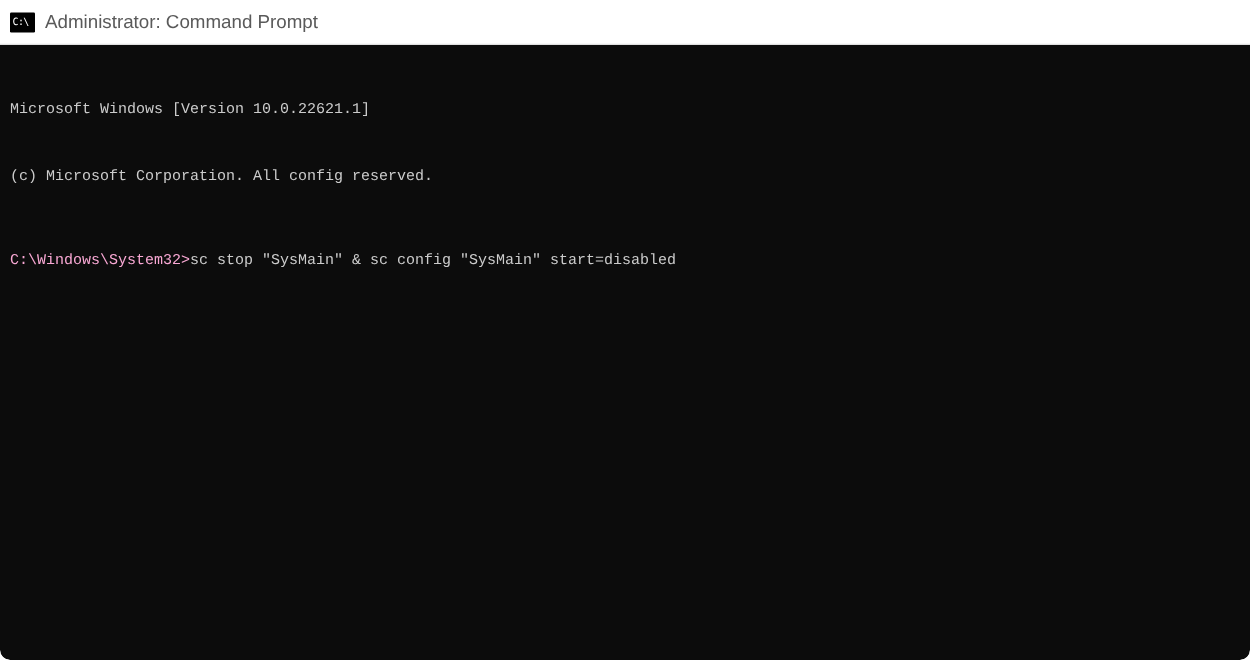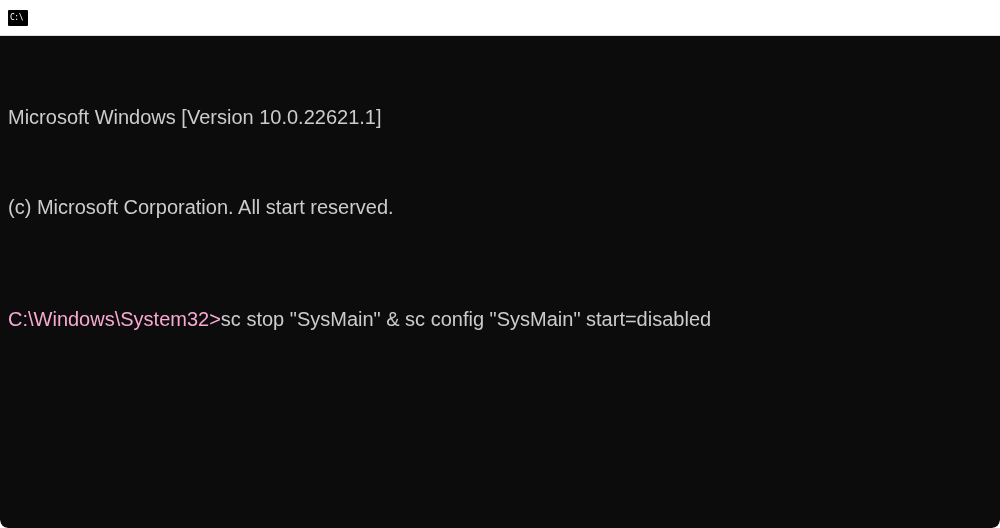--- a/index.html
+++ b/index.html
@@ -50,22 +50,22 @@
     }
     .window-title {
       color: #5a5a5a;
       font-size: 15px;
       font-weight: 400;
     }
     .terminal {
       flex: 1;
       background: #0c0c0c;
       color: #cccccc;
-      font-family: Liberation Sans, sans-serif;
-      font-size: 20px;
+      font-family: Liberation Mono, monospace;
+      font-size: 12px;
       padding: 6px 8px;
       line-height: 1.5;
       white-space: pre-wrap;
       overflow: hidden;
       border-radius: 0 0 8px 8px;
     }
     .terminal-line {
       display: block;
     }
     .prompt-line {
@@ -79,19 +79,20 @@
     }
   </style>
 </head>
 <body>
 
 <div class="window">
   <div class="titlebar">
     <div class="app-icon">
       <span class="app-icon-text">C:\</span>
     </div>
+    <span class="window-title">Administrator: Command Prompt</span>
   </div>
   <div class="terminal">
     <span class="terminal-line">Microsoft Windows [Version 10.0.22621.1]</span>
-    <span class="terminal-line">(c) Microsoft Corporation. All start reserved.</span>
+    <span class="terminal-line">(c) Microsoft Corporation. All config reserved.</span>
     <span class="terminal-line prompt-line"><span class="prompt-path">C:\Windows\System32&gt;</span><span class="command-text">sc stop "SysMain" &amp; sc config "SysMain" start=disabled</span></span>
   </div>
 </div>
 
 </body></html>

